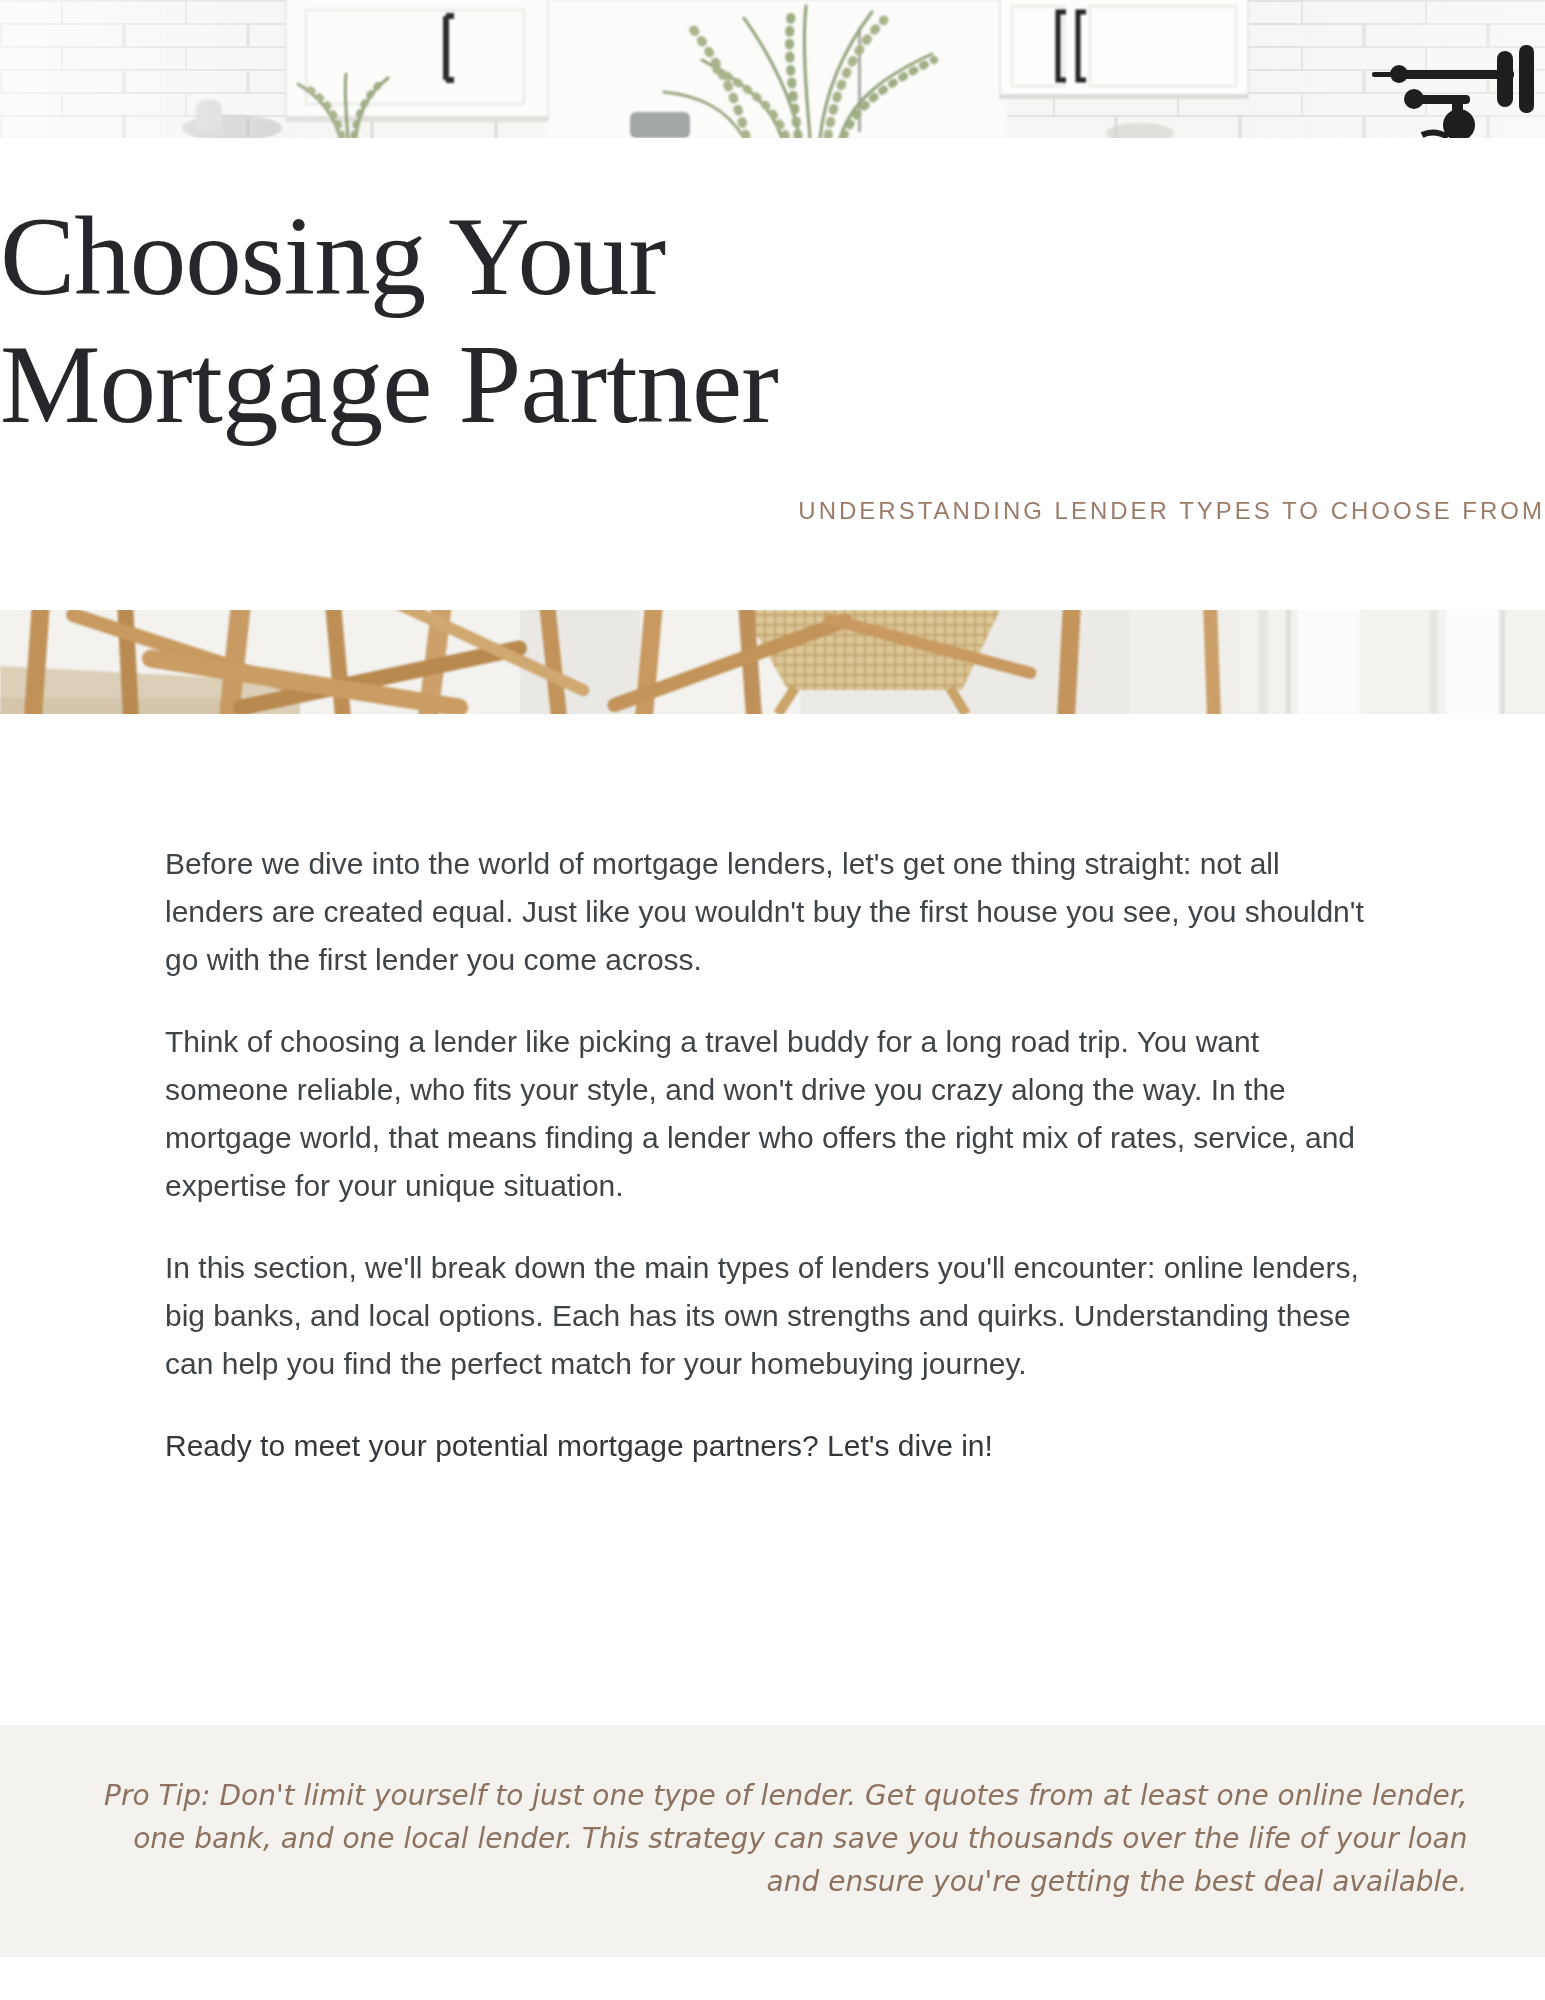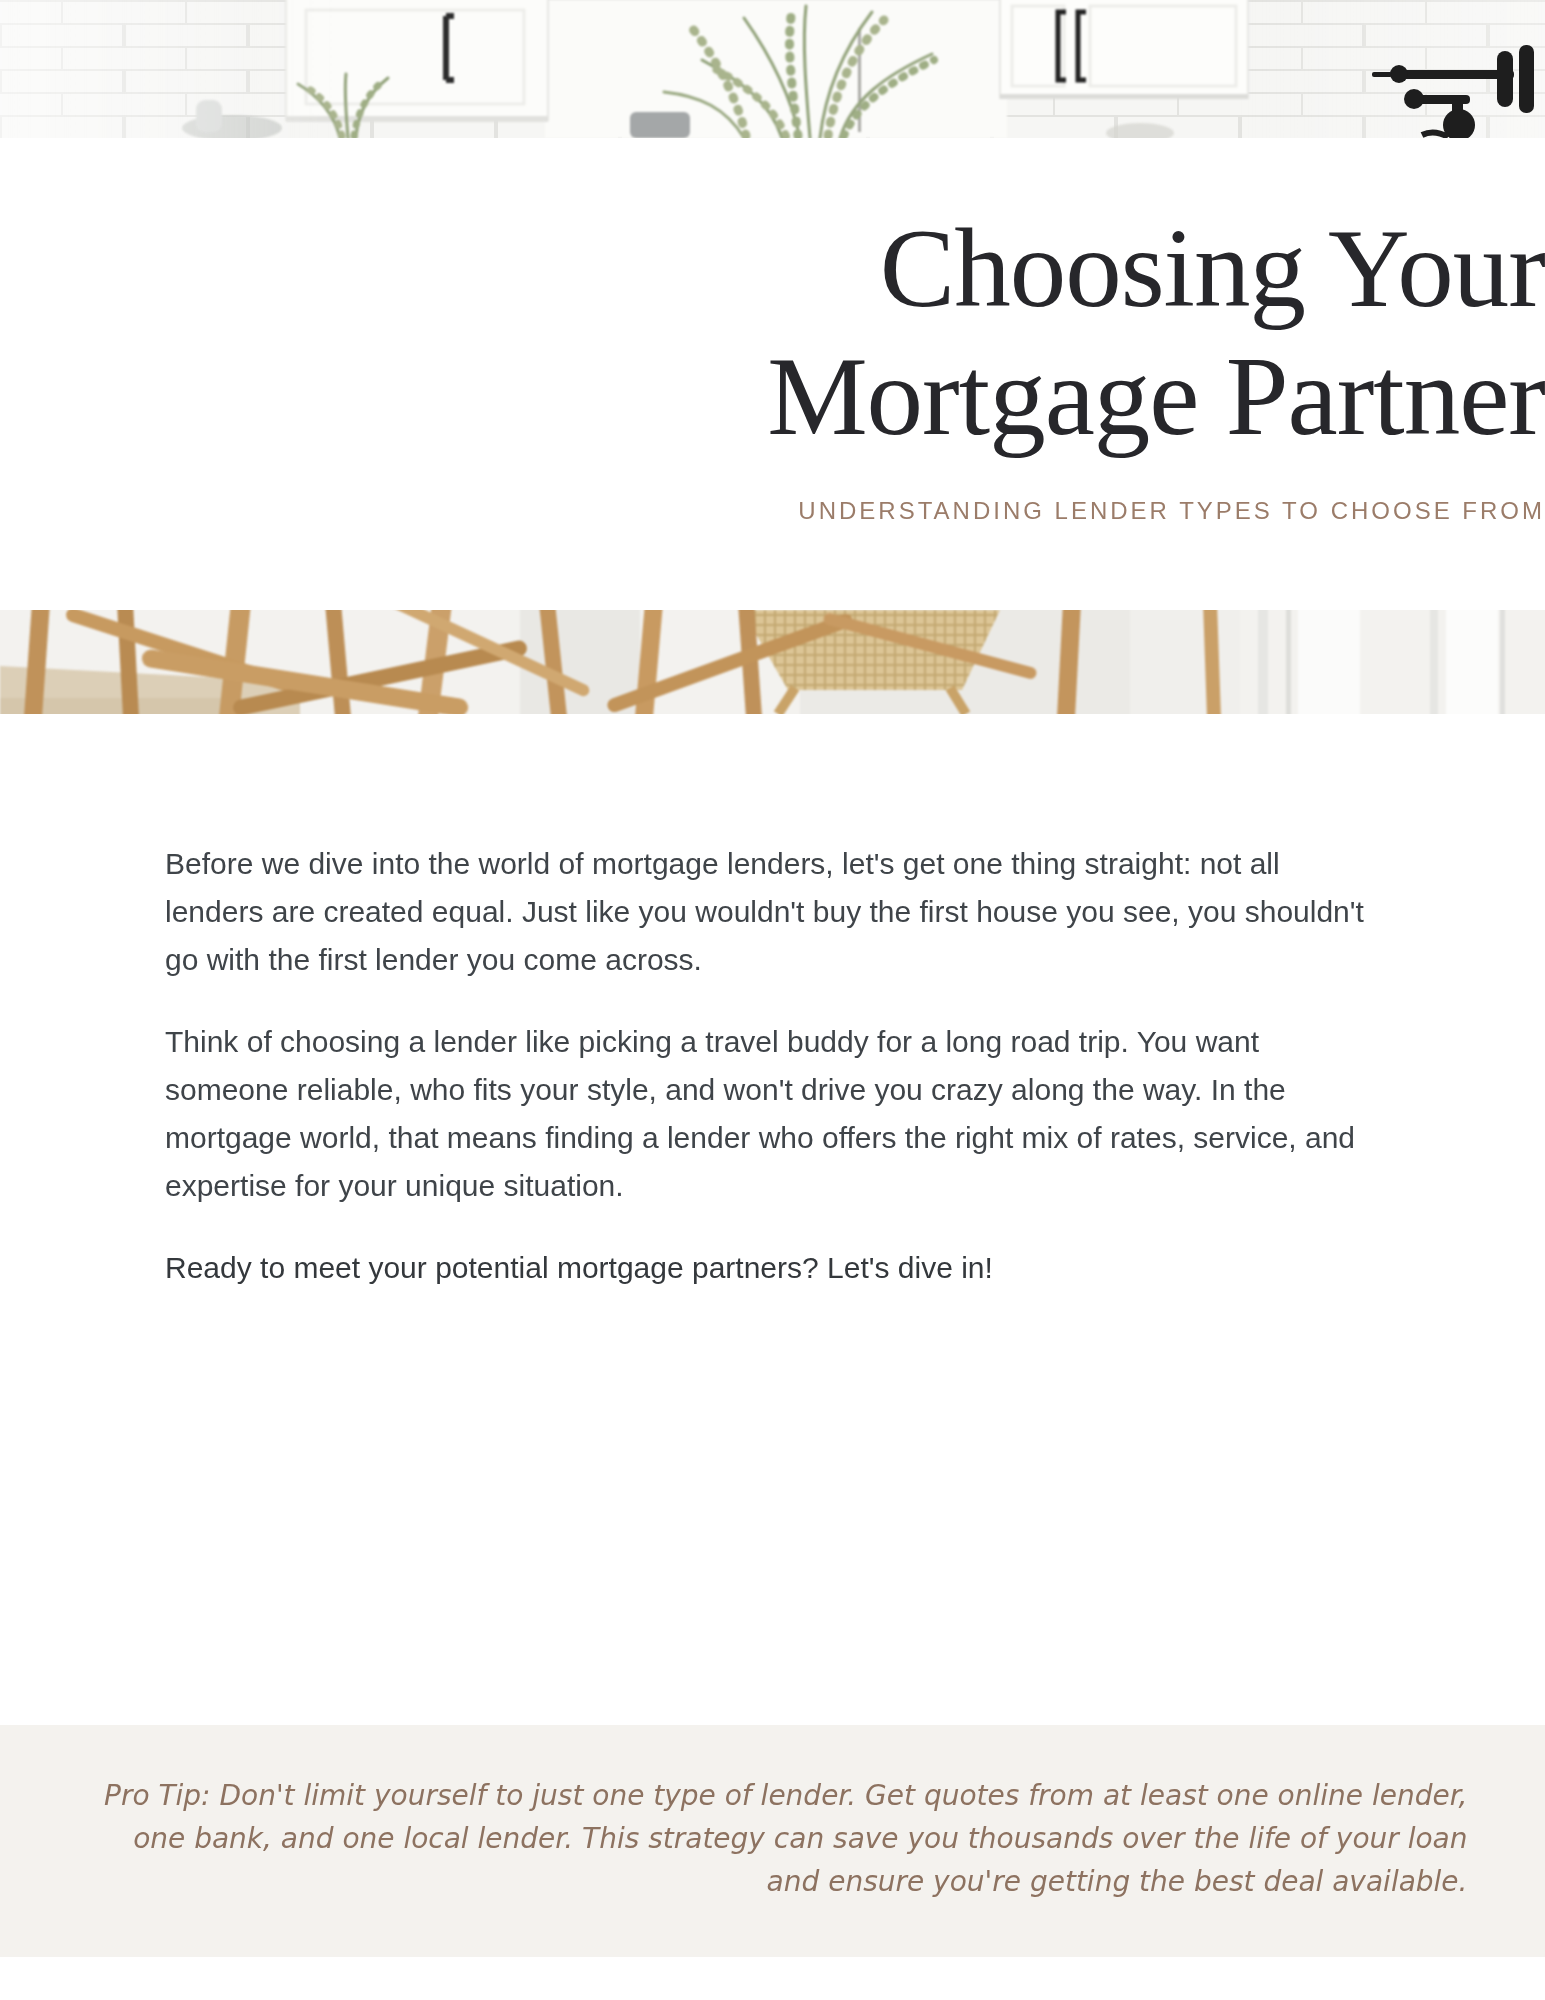--- a/index.html
+++ b/index.html
@@ -13,22 +13,22 @@
     font-family:"Liberation Sans", sans-serif;
   }
   
   .banner{position:absolute;left:0;width:1545px;overflow:hidden;}
   .banner svg{display:block;width:100%;height:100%;}
   .banner-top{top:0;height:138px;}
   .banner-mid{top:610px;height:104px;}
   .photo-soft{filter:blur(1.1px);}
   
   .title-wrap{
-    position:absolute;top:204px;left:0;width:100%;
-    text-align:right;
+    position:absolute;top:192px;left:0;width:100%;
+    text-align:left;
   }
   h1.page-title{
     margin:0;
     font-family:"Liberation Serif", serif;
     font-weight:400;
     font-size:113px;
     line-height:1.13;
     letter-spacing:-1px;
     color:#27272b;
     white-space:pre-line;
@@ -221,20 +221,21 @@
           <rect x="820" y="30" width="220" height="12" rx="6" fill="#c89a62" transform="rotate(15 930 36)"></rect>
           <rect x="140" y="64" width="330" height="18" rx="9" fill="#c99d64" transform="rotate(9 305 73)"></rect>
         </g>
       </g>
     </svg>
   </div>
 
   <main class="content">
     <p>Before we dive into the world of mortgage lenders, let's get one thing straight: not all lenders are created equal. Just like you wouldn't buy the first house you see, you shouldn't go with the first lender you come across.</p>
     <p>Think of choosing a lender like picking a travel buddy for a long road trip. You want someone reliable, who fits your style, and won't drive you crazy along the way. In the mortgage world, that means finding a lender who offers the right mix of rates, service, and expertise for your unique situation.</p>
+    <p>In this section, we'll break down the main types of lenders you'll encounter: online lenders, big banks, and local options. Each has its own strengths and quirks. Understanding these can help you find the perfect match for your homebuying journey.</p>
     <p class="cta">Ready to meet your potential mortgage partners? Let's dive in!</p>
   </main>
 
   <footer class="pro-tip">
     <p>Pro Tip: Don't limit yourself to just one type of lender. Get quotes from at least one online lender, one bank, and one local lender. This strategy can save you thousands over the life of your loan and ensure you're getting the best deal available.</p>
   </footer>
 
 </div>
 
 </body></html>

